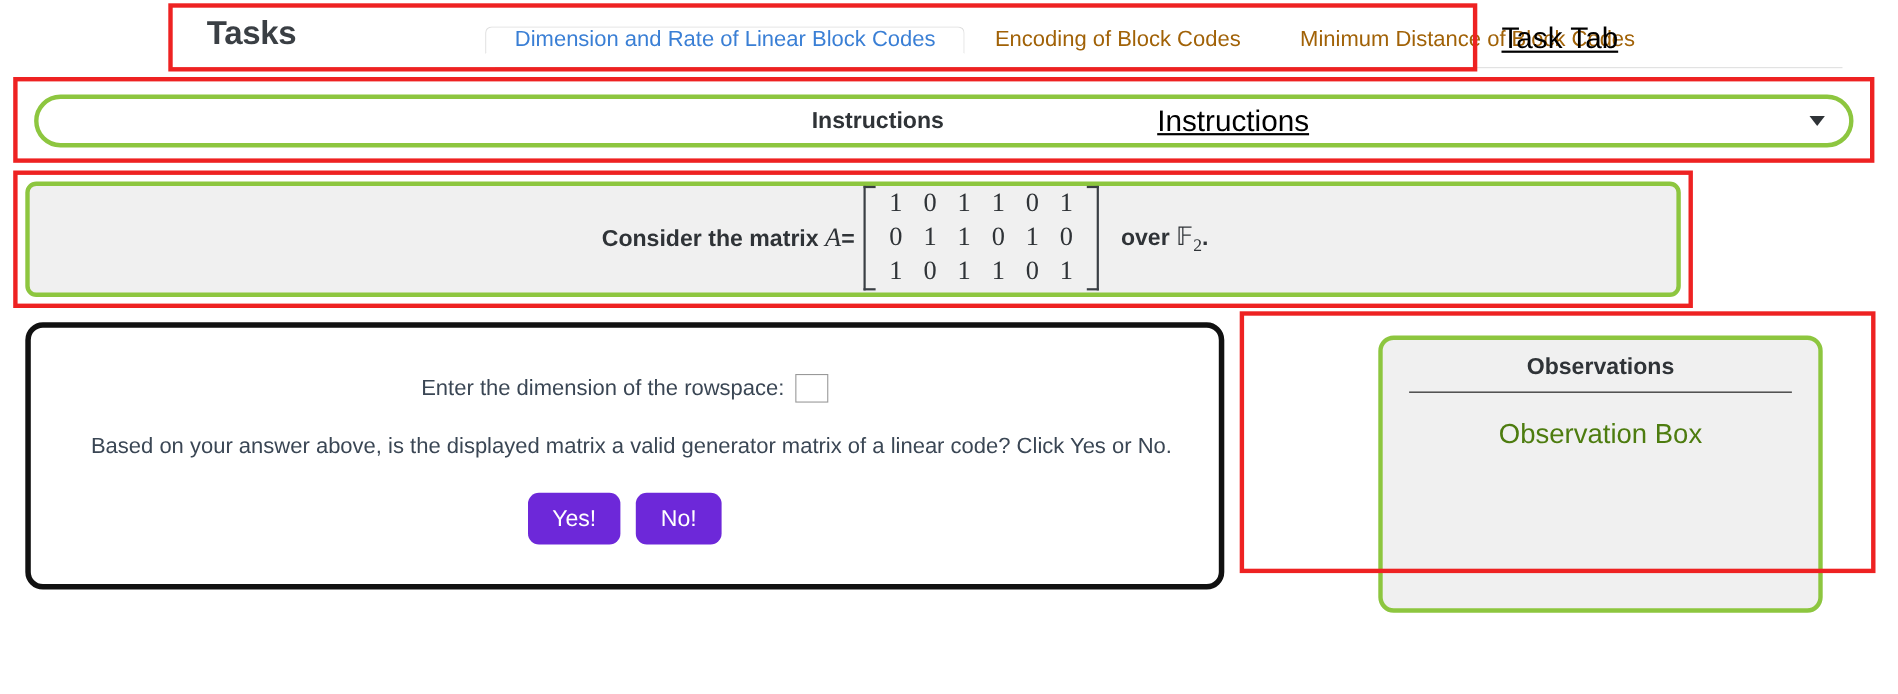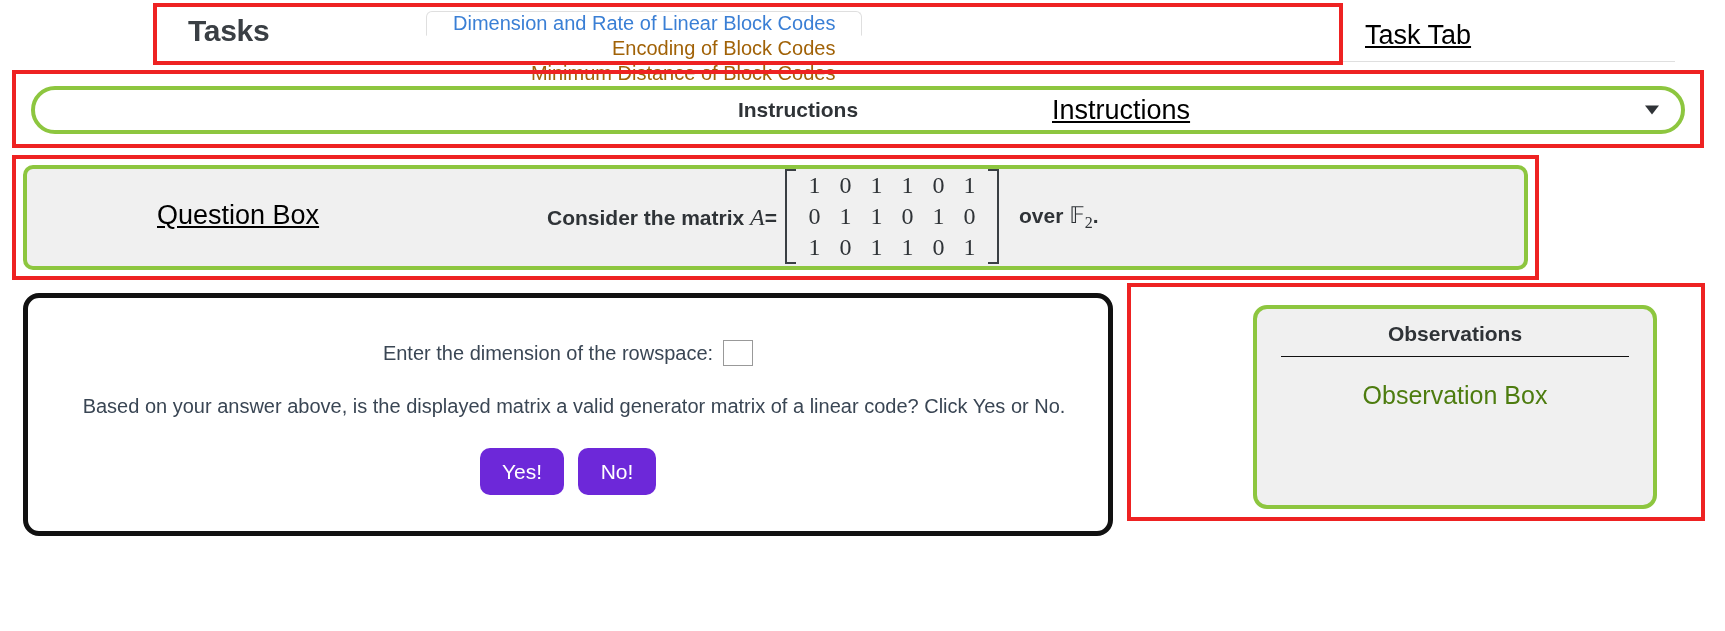--- a/index.html
+++ b/index.html
@@ -43,26 +43,25 @@
     position: absolute;
     left: 188px;
     top: 14px;
     font-size: 30px;
     font-weight: bold;
     color: #3a3f44;
     letter-spacing: -0.3px;
   }
   #tab-strip {
     position: absolute;
-    left: 426px;
+    left: 441px;
     top: 11px;
     height: 51px;
     display: flex;
-    align-items: flex-end;
-    flex-direction: column;
+    align-items: center;
   }
   .tab {
     display: flex;
     align-items: center;
     padding: 0 26px;
     font-size: 20px;
     color: #a16207;
     border: 1px solid transparent;
     border-radius: 6px 6px 0 0;
     background: transparent;
@@ -261,21 +260,21 @@
     min-width: 78px;
     cursor: pointer;
   }
 
   
   #observations-panel {
     position: absolute;
     left: 1253px;
     top: 305px;
     width: 404px;
-    height: 204px;
+    height: 252px;
     background: #f0f0f0;
     border: 4px solid #8dc63f;
     border-radius: 14px;
     box-sizing: border-box;
   }
   #observations-title {
     text-align: center;
     font-size: 21px;
     font-weight: bold;
     color: #2f3337;
@@ -376,17 +375,16 @@
     <div id="observations-body">Observation Box</div>
   </div>
 
   <div class="annot-rect" style="left:153px; top:3px; width:1190px; height:62px;"></div>
   <div class="annot-label" style="left:1365px; top:20px;">Task Tab</div>
 
   <div class="annot-rect" style="left:12px; top:70px; width:1692px; height:78px;"></div>
   <div class="annot-label" style="left:1052px; top:95px;">Instructions</div>
 
   <div class="annot-rect" style="left:12px; top:155px; width:1527px; height:125px;"></div>
-  <div class="annot-label" style="left:157px; top:200px;">Question Box</div>
 
   <div class="annot-rect" style="left:1127px; top:283px; width:578px; height:238px;"></div>
 
 </div>
 
 </body></html>

